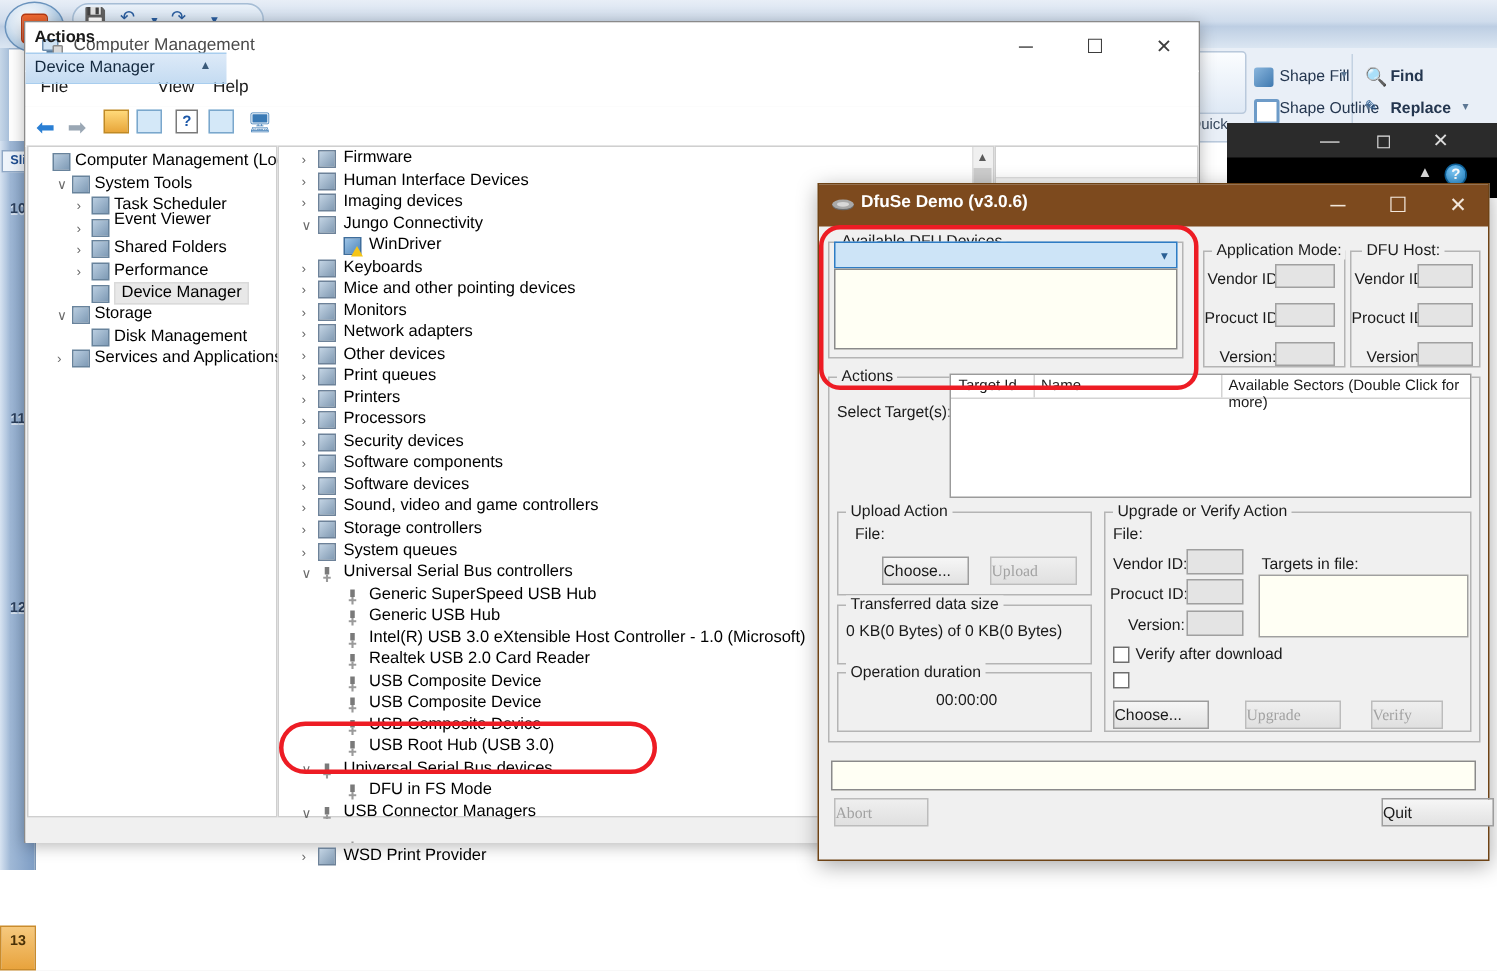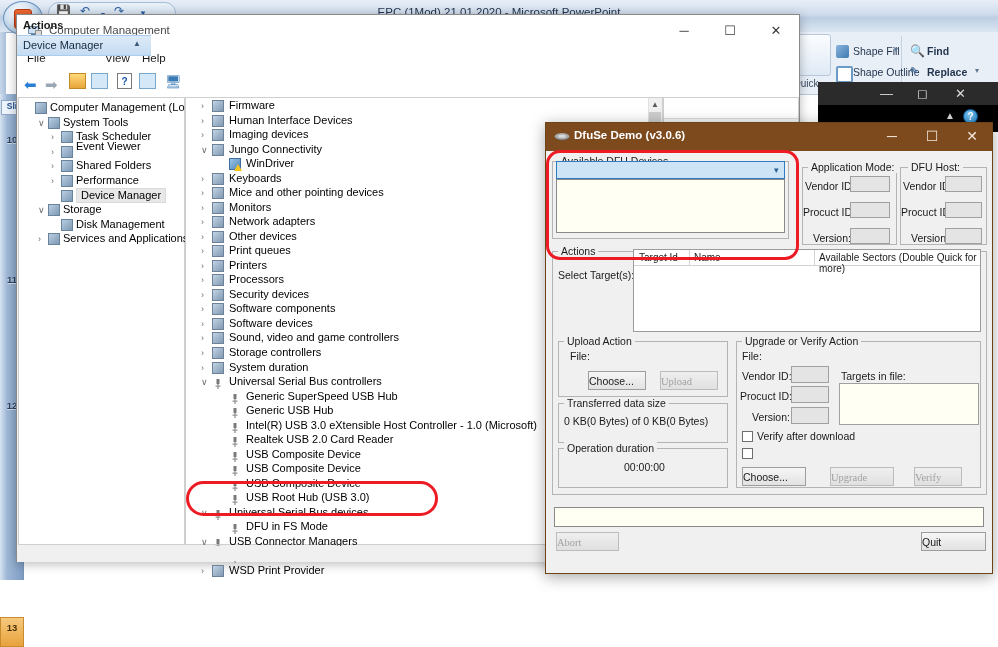--- a/index.html
+++ b/index.html
@@ -137,21 +137,20 @@
   .thsep{position:absolute;top:0;width:1px;height:15px;background:#d3d3d3;}
 
   #dfu-log{left:8px;top:384px;width:430px;height:20px;background:#fffff4;border:1px solid #8a8a8a;box-sizing:border-box;}
 </style>
 </head>
 <body>
 
 <div class="abs" id="ppt-window">
 
   <div class="abs" id="ppt-titlebar"></div>
-  <div class="abs" id="ppt-title-text">EPC (1Mod) 21.01.2020 - Microsoft PowerPoint</div>
 
   <div class="abs" id="ppt-orb">
     <div class="abs" id="ppt-orb-inner"></div>
   </div>
 
   <div class="abs" id="qat"></div>
   <div class="abs qat-ic" style="left:56px">💾</div>
   <div class="abs qat-ic" style="left:78px">↶</div>
   <div class="abs qat-ic" style="left:96px;font-size:7px;top:8px">▼</div>
   <div class="abs qat-ic" style="left:112px">↷</div>
@@ -316,21 +315,21 @@
       <div class="abs" style="left: 195px; top: 302.95px; width: 12px; height: 12px; box-sizing: border-box; background: linear-gradient(135deg, rgb(195, 212, 228), rgb(128, 153, 178)); border: 1px solid rgb(109, 130, 153);"></div>
       <div class="abs tree-row" style="left: 212px; top: 301.95px;">Software devices</div>
       <div class="abs tw" style="left: 184px; top: 318.48px;">›</div>
       <div class="abs" style="left: 195px; top: 317.48px; width: 12px; height: 12px; box-sizing: border-box; background: linear-gradient(135deg, rgb(195, 212, 228), rgb(128, 153, 178)); border: 1px solid rgb(109, 130, 153);"></div>
       <div class="abs tree-row" style="left: 212px; top: 316.48px;">Sound, video and game controllers</div>
       <div class="abs tw" style="left: 184px; top: 333.01px;">›</div>
       <div class="abs" style="left: 195px; top: 332.01px; width: 12px; height: 12px; box-sizing: border-box; background: linear-gradient(135deg, rgb(195, 212, 228), rgb(128, 153, 178)); border: 1px solid rgb(109, 130, 153);"></div>
       <div class="abs tree-row" style="left: 212px; top: 331.01px;">Storage controllers</div>
       <div class="abs tw" style="left: 184px; top: 347.54px;">›</div>
       <div class="abs" style="left: 195px; top: 346.54px; width: 12px; height: 12px; box-sizing: border-box; background: linear-gradient(135deg, rgb(195, 212, 228), rgb(128, 153, 178)); border: 1px solid rgb(109, 130, 153);"></div>
-      <div class="abs tree-row" style="left: 212px; top: 345.54px;">System duration</div>
+      <div class="abs tree-row" style="left: 212px; top: 345.54px;">System queues</div>
       <div class="abs tw" style="left: 184px; top: 362.07px;">∨</div>
       <div class="abs" style="left: 195px; top: 361.07px; width: 12px; height: 12px; box-sizing: border-box; background: none;"><svg viewBox="0 0 12 12" width="12" height="12">
           <rect x="4.5" y="1" width="3" height="5" fill="#7a7a7a"></rect>
           <rect x="5.3" y="6" width="1.4" height="5" fill="#9a9a9a"></rect>
           <rect x="3.5" y="7.5" width="5" height="1.3" fill="#9a9a9a"></rect>
         </svg></div>
       <div class="abs tree-row" style="left: 212px; top: 360.07px;">Universal Serial Bus controllers</div>
       <div class="abs" style="left: 212px; top: 375.6px; width: 12px; height: 12px; box-sizing: border-box; background: none;"><svg viewBox="0 0 12 12" width="12" height="12">
           <rect x="4.5" y="1" width="3" height="5" fill="#7a7a7a"></rect>
           <rect x="5.3" y="6" width="1.4" height="5" fill="#9a9a9a"></rect>
@@ -466,21 +465,21 @@
   <div class="grp" style="left:6px;top:128px;width:435px;height:244px;"></div>
   <div class="grp-lbl" style="left:12px;top:122px;">Actions</div>
 
   <div class="lbl" style="left:12px;top:146px;">Select Target(s):</div>
   <div class="abs" id="tgt-box">
     <div class="abs" id="tgt-hdr"></div>
     <div class="th" style="left:5px;">Target Id</div>
     <div class="thsep" style="left:55px;"></div>
     <div class="th" style="left:60px;">Name</div>
     <div class="thsep" style="left:180px;"></div>
-    <div class="th" style="left:185px;">Available Sectors (Double Quick for more)</div>
+    <div class="th" style="left:185px;">Available Sectors (Double Click for more)</div>
   </div>
 
   <div class="grp" style="left:12px;top:218px;width:170px;height:56px;"></div>
   <div class="grp-lbl" style="left:18px;top:212px;">Upload Action</div>
   <div class="lbl" style="left:24px;top:227px;">File:</div>
   <div class="btn" style="left:42px;top:248px;width:58px;height:19px;line-height:19px;">Choose...</div>
   <div class="btn dis" style="left:114px;top:248px;width:58px;height:19px;line-height:19px;">Upload</div>
 
   <div class="grp" style="left:12px;top:280px;width:170px;height:40px;"></div>
   <div class="grp-lbl" style="left:18px;top:274px;">Transferred data size</div>
@@ -507,16 +506,16 @@
   <div class="cbx" style="left:196px;top:308px;"></div>
   <div class="lbl" style="left:211px;top:307px;">Verify after download</div>
   <div class="cbx" style="left:196px;top:325px;"></div>
 
   <div class="btn" style="left:196px;top:344px;width:64px;height:19px;line-height:19px;">Choose...</div>
   <div class="btn dis" style="left:284px;top:344px;width:64px;height:19px;line-height:19px;">Upgrade</div>
   <div class="btn dis" style="left:368px;top:344px;width:48px;height:19px;line-height:19px;">Verify</div>
 
   <div class="abs" id="dfu-log"></div>
   <div class="btn dis" style="left:10px;top:409px;width:63px;height:19px;line-height:19px;">Abort</div>
-  <div class="btn" style="left:375px;top:409px;width:65px;height:19px;line-height:19px;">Quit</div>
+  <div class="btn" style="left:375px;top:409px;width:75px;height:19px;line-height:19px;">Quit</div>
 </div>
 
 <div class="red-oval" style="left:546px;top:150px;width:253px;height:110px;border-radius:14px;"></div>
 
 </body></html>

